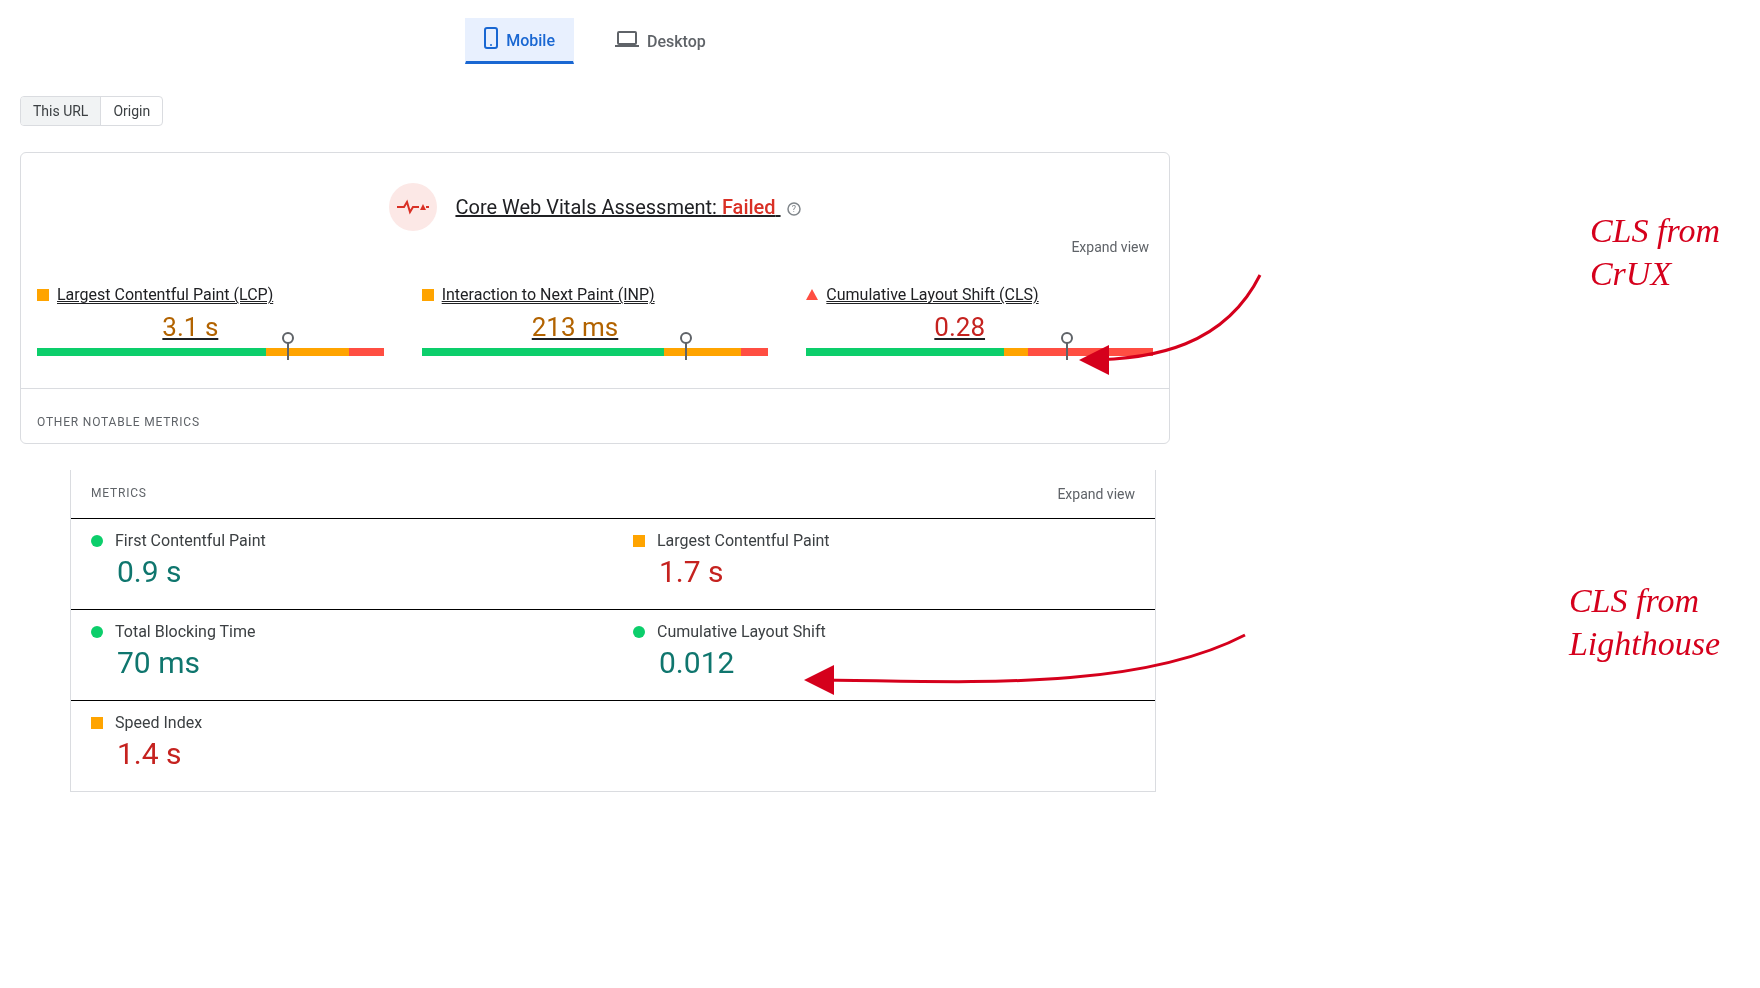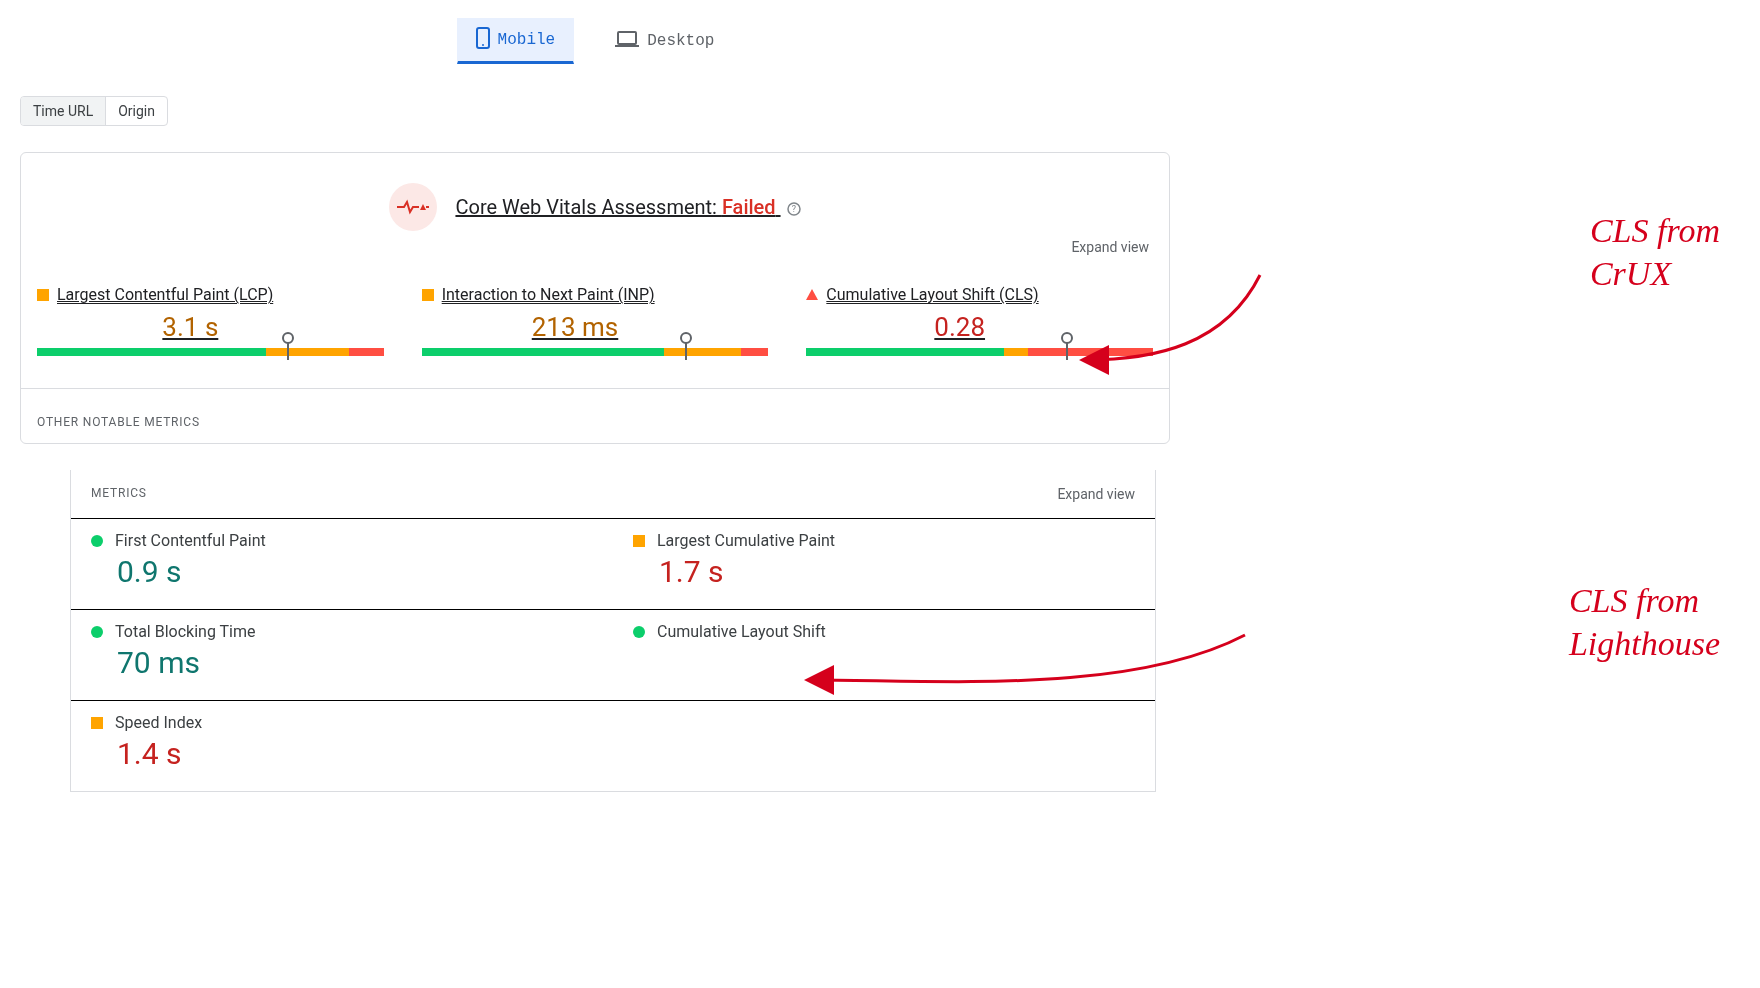--- a/index.html
+++ b/index.html
@@ -5,21 +5,21 @@
   * { box-sizing: border-box; margin: 0; padding: 0; }
   html, body { width: 1760px; height: 988px; background: #fff; font-family: "Google Sans", Roboto, Arial, sans-serif; color: #202124; }
   .stage { position: relative; width: 1760px; height: 988px; }
   .content { position: absolute; left: 20px; top: 18px; width: 1150px; }
 
   
   .tabs { display: flex; justify-content: center; gap: 22px; padding-bottom: 26px; }
   .tab { display: inline-flex; align-items: center; gap: 8px; height: 46px; padding: 0 18px; border: 1px solid transparent; font-size: 16px; cursor: pointer; }
   .tab.active { background: #e8f0fe; color: #1967d2; border-bottom: 3px solid #1967d2; }
   .tab .icon { display:inline-block; }
-  .tab .label { font-weight: 500; font-family: Liberation Mono, monospace; }
+  .tab .label { font-weight: 500; }
   .tab.inactive { color: #5f6368; }
 
   
   .headrow { display:flex; align-items:center; justify-content:space-between; padding: 6px 0 14px 0; }
   .head-left { display:flex; align-items:center; gap: 18px; }
   .users-icon { width: 30px; height: 30px; border-radius: 50%; background: #d2e3fc; display:flex; align-items:center; justify-content:center; }
   .head-title { font-size: 22px; font-weight: 500; color: #3c4043; }
   .segmented { display:flex; border: 1px solid #dadce0; border-radius: 4px; overflow:hidden; }
   .segmented .seg { padding: 6px 12px; font-size: 14px; color:#3c4043; cursor:pointer; }
   .segmented .seg.sel { background:#f1f3f4; }
@@ -96,21 +96,21 @@
               <rect x="3" y="2" width="18" height="12" rx="1" fill="none" stroke="#5f6368" stroke-width="2"></rect>
               <rect x="0" y="15" width="24" height="2" fill="#5f6368"></rect>
             </svg>
         </span>
         <span class="label">Desktop</span>
       </div>
     </div>
 
     <div class="headrow">
       <div class="segmented">
-        <div class="seg sel">Time URL</div>
+        <div class="seg sel">This URL</div>
         <div class="seg">Origin</div>
       </div>
     </div>
 
     <div class="crux">
       <div class="crux-body">
         <div class="assess-row">
           <div class="assess-icon">
             <svg width="34" height="16" viewBox="0 0 34 16">
                 <polyline points="1,8 8,8 11,3 14,13 17,8 23,8" fill="none" stroke="#d93025" stroke-width="2"></polyline>
@@ -188,36 +188,37 @@
         <div class="lh-cell">
           <div class="lh-cell-head">
               <span class="dot" style="background:#0cce6b"></span>
               <span>First Contentful Paint</span>
             </div>
           <div class="lh-val green-v">0.9 s</div>
         </div>
         <div class="lh-cell">
           <div class="lh-cell-head">
               <span class="sq" style="background:#ffa400"></span>
-              <span>Largest Cumulative Paint</span>
+              <span>Largest Contentful Paint</span>
             </div>
           <div class="lh-val red-v">1.7 s</div>
         </div>
         <div class="lh-cell">
           <div class="lh-cell-head">
               <span class="dot" style="background:#0cce6b"></span>
               <span>Total Blocking Time</span>
             </div>
           <div class="lh-val green-v">70 ms</div>
         </div>
         <div class="lh-cell">
           <div class="lh-cell-head">
               <span class="dot" style="background:#0cce6b"></span>
               <span>Cumulative Layout Shift</span>
             </div>
+          <div class="lh-val green-v">0.012</div>
         </div>
         <div class="lh-cell">
           <div class="lh-cell-head">
               <span class="sq" style="background:#ffa400"></span>
               <span>Speed Index</span>
             </div>
           <div class="lh-val red-v">1.4 s</div>
         </div>
         <div class="lh-cell"></div>
       </div>

